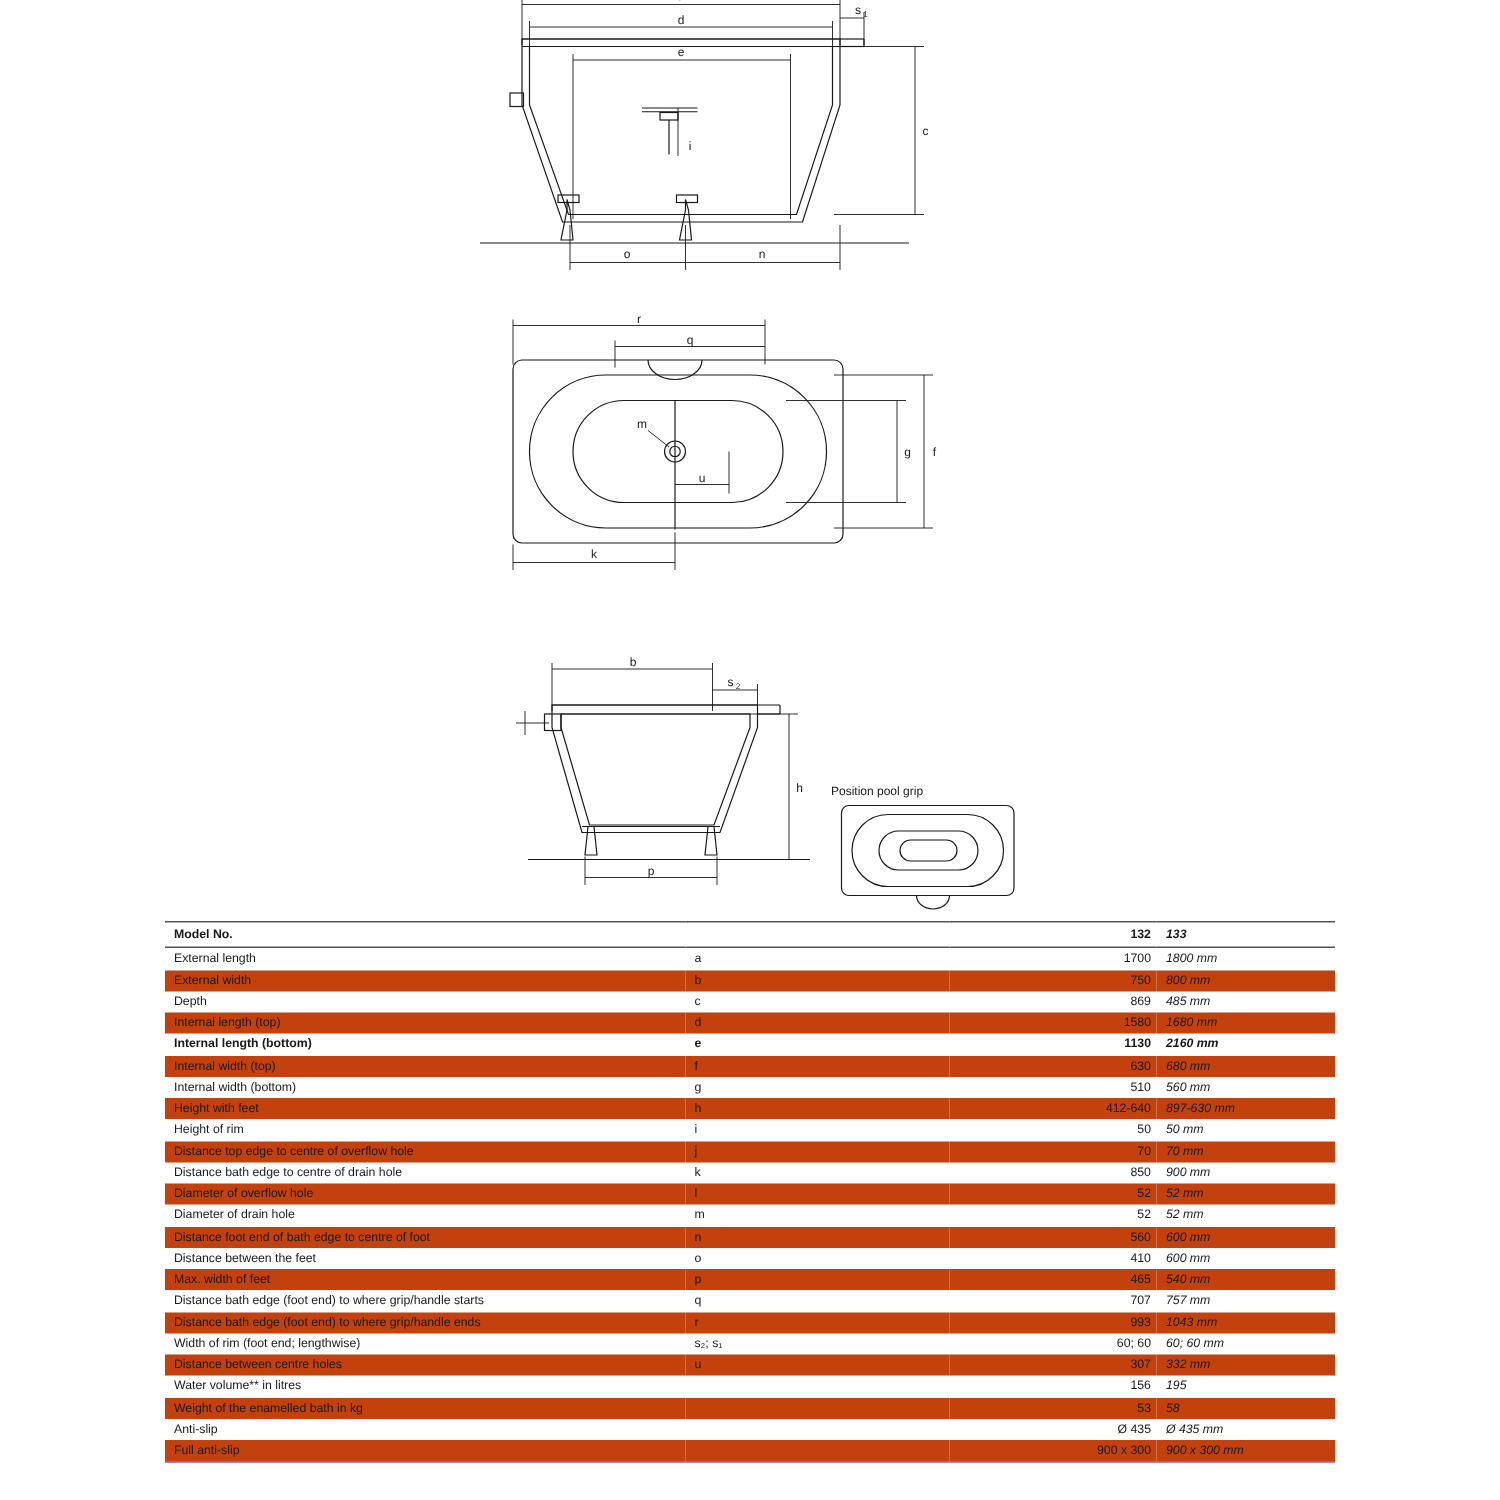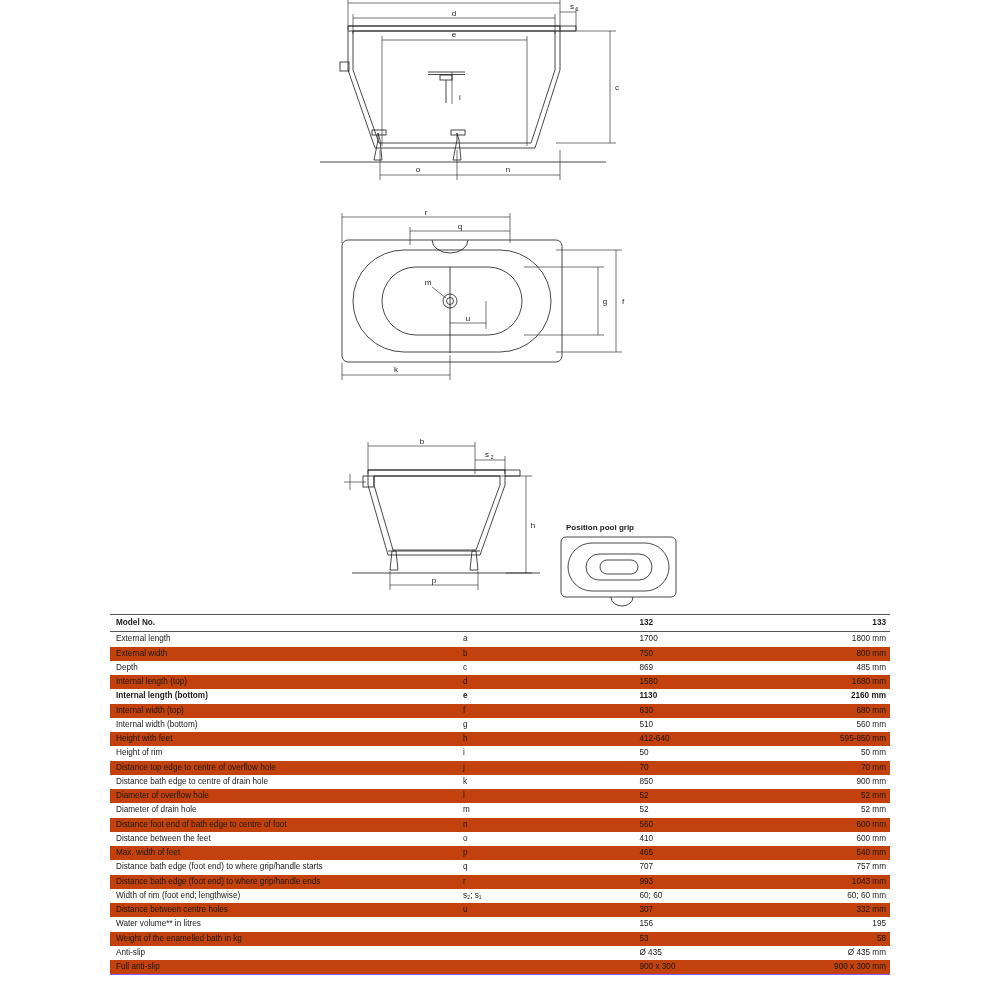--- a/index.html
+++ b/index.html
@@ -12,22 +12,22 @@
 
   
   .spec-table{position:absolute;left:110px;top:614px;width:780px;border-collapse:collapse;font-size:8.2px;}
   .spec-table td{padding:2px 4px 2px 6px;line-height:1.25;white-space:nowrap;}
   .spec-table tr.head td{font-weight:bold;border-top:1px solid #555;border-bottom:1px solid #555;padding-top:3px;padding-bottom:3px;}
   .spec-table tr.alt td{background:#c2410c;}
   .spec-table tr.bold td{font-weight:bold;}
   .spec-table tr.last td{border-bottom:1px solid #8b5cf6;}
   .c-label{width:340px;text-align:left;}
   .c-sym{width:170px;text-align:left;}
-  .c-v1{width:130px;text-align:left;padding-right:14px;}
-  .c-v2{width:110px;text-align:right;padding-right:8px;}
+  .c-v1{width:130px;text-align:right;padding-right:14px;}
+  .c-v2{width:110px;text-align:left;padding-right:8px;font-style:italic;}
 
   .caption{position:absolute;font-size:8px;color:#1a1a1a;}
 </style>
 </head>
 <body>
 
 <div class="sheet">
 
   <div class="drawing" style="left:320px;top:0px;">
     <svg width="340" height="200" viewBox="0 0 340 200">
@@ -213,21 +213,21 @@
     <svg width="130" height="95" viewBox="0 0 130 95">
       <g stroke="#1a1a1a" fill="none" stroke-width="0.8">
         <rect x="5" y="25" width="115" height="60" rx="5" ry="5"></rect>
         <rect x="12" y="31" width="101" height="48" rx="24" ry="24"></rect>
         <rect x="30" y="42" width="66" height="26" rx="13" ry="13"></rect>
         <rect x="44" y="48" width="38" height="14" rx="7" ry="7"></rect>
         <path d="M55 85 a11 9 0 0 0 22 0"></path>
       </g>
     </svg>
   </div>
-  <div class="caption" style="left:566px;top:523px;font-weight:bold;">Position pool grip</div>
+  <div class="caption" style="left:554px;top:523px;">Position pool grip</div>
 
   <table class="spec-table">
     <tbody id="table-body">
       <tr class="head">
         <td class="c-label">Model No.</td>
         <td class="c-sym"></td>
         <td class="c-v1">132</td>
         <td class="c-v2">133</td>
       </tr>
     <tr>
@@ -269,21 +269,21 @@
         <tr>
           <td class="c-label">Internal width (bottom)</td>
           <td class="c-sym">g</td>
           <td class="c-v1">510</td>
           <td class="c-v2">560 mm</td>
         </tr>
         <tr class="alt">
           <td class="c-label">Height with feet</td>
           <td class="c-sym">h</td>
           <td class="c-v1">412-640</td>
-          <td class="c-v2">595-850 mm</td>
+          <td class="c-v2">897-630 mm</td>
         </tr>
         <tr>
           <td class="c-label">Height of rim</td>
           <td class="c-sym">i</td>
           <td class="c-v1">50</td>
           <td class="c-v2">50 mm</td>
         </tr>
         <tr class="alt">
           <td class="c-label">Distance top edge to centre of overflow hole</td>
           <td class="c-sym">j</td>

